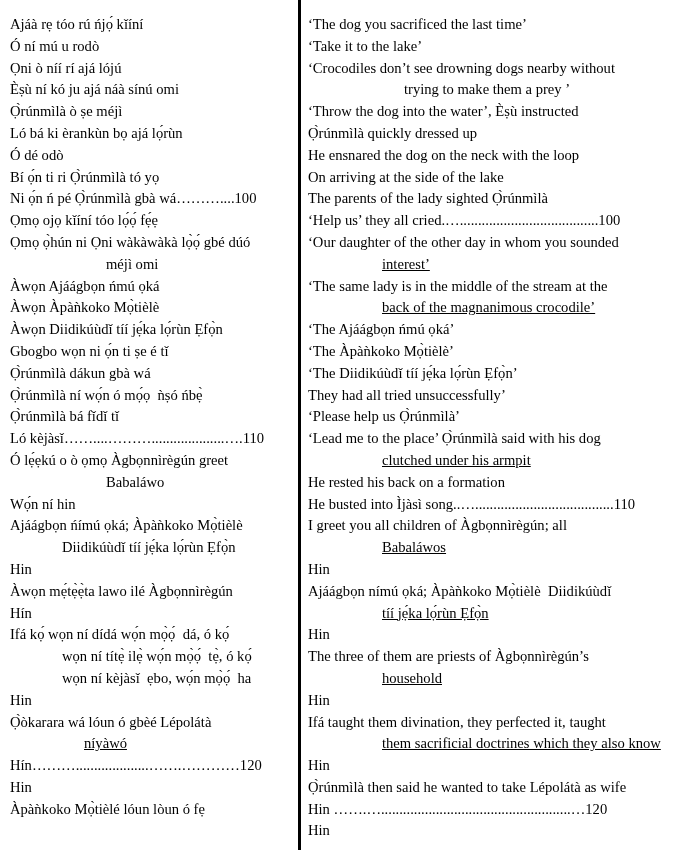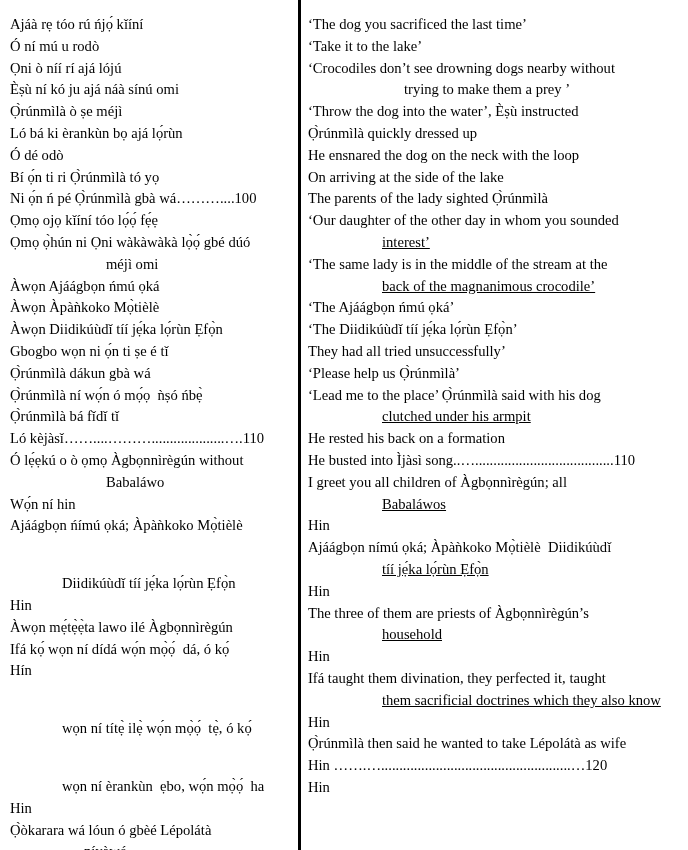--- a/index.html
+++ b/index.html
@@ -50,21 +50,20 @@
   .line {
     font-size: 14.6px;
     line-height: 21.8px;
     white-space: pre-wrap;
     word-spacing: 0px;
   }
   
   .line.indent {
     text-indent: 0;
     padding-left: 52px;
-    margin-top: 36px;
   }
   .line.indent-wide {
     padding-left: 74px;
     text-decoration: underline;
   }
   .line.center-ish {
     padding-left: 96px;
   }
 </style>
 </head>
@@ -88,54 +87,56 @@
       <div class="line">Ọmọ ọ̀hún ni Ọni wàkàwàkà lọ̀ọ́ gbé dúó</div>
       <div class="line center-ish">méjì omi</div>
       <div class="line">Àwọn Ajáágbọn ńmú ọká</div>
       <div class="line">Àwọn Àpàǹkoko Mọ̀tièlè</div>
       <div class="line">Àwọn Diidikúùdǐ tíí jẹ́ka lọ́rùn Ẹfọ̀n</div>
       <div class="line">Gbogbo wọn ni ọ́n ti ṣe é tǐ</div>
       <div class="line">Ọ̀rúnmìlà dákun gbà wá</div>
       <div class="line">Ọ̀rúnmìlà ní wọ́n ó mọ́ọ  ǹṣó ńbẹ̀</div>
       <div class="line">Ọ̀rúnmìlà bá fǐdǐ tǐ</div>
       <div class="line">Ló kèjàsǐ……....………....................….110</div>
-      <div class="line">Ó lẹ́ẹkú o ò ọmọ Àgbọnnìrègún without</div>
+      <div class="line">Ó lẹ́ẹkú o ò ọmọ Àgbọnnìrègún greet</div>
       <div class="line center-ish">Babaláwo</div>
       <div class="line">Wọ́n ní hin</div>
       <div class="line">Ajáágbọn ńímú ọká; Àpàǹkoko Mọ̀tièlè</div>
       <div class="line indent">Diidikúùdǐ tíí jẹ́ka lọ́rùn Ẹfọ̀n</div>
       <div class="line">Hin</div>
       <div class="line">Àwọn mẹ́tẹ̀ẹ̀ta lawo ilé Àgbọnnìrègún</div>
+      <div class="line">Hín</div>
       <div class="line">Ifá kọ́ wọn ní dídá wọ́n mọ̀ọ́  dá, ó kọ́</div>
-      <div class="line">Hín</div>
       <div class="line indent">wọn ní títẹ̀ ilẹ̀ wọ́n mọ̀ọ́  tẹ̀, ó kọ́</div>
-      <div class="line indent">wọn ní èrankùn  ẹbo, wọ́n mọ̀ọ́  ha</div>
+      <div class="line indent">wọn ní kèjàsǐ  ẹbo, wọ́n mọ̀ọ́  ha</div>
       <div class="line">Hin</div>
       <div class="line">Ọ̀òkarara wá lóun ó gbèé Lépolátà</div>
       <div class="line indent-wide">níyàwó</div>
       <div class="line">Hín………....................…….…………120</div>
       <div class="line">Hin</div>
       <div class="line">Àpàǹkoko Mọ̀tièlé lóun lòun ó fẹ</div>
     </div>
 
   <div class="col col-english" id="english-col">
       <div class="line">‘The dog you sacrificed the last time’</div>
       <div class="line">‘Take it to the lake’</div>
       <div class="line">‘Crocodiles don’t see drowning dogs nearby without</div>
       <div class="line center-ish">trying to make them a prey ’</div>
       <div class="line">‘Throw the dog into the water’, Èṣù instructed</div>
       <div class="line">Ọ̀rúnmìlà quickly dressed up</div>
       <div class="line">He ensnared the dog on the neck with the loop</div>
       <div class="line">On arriving at the side of the lake</div>
       <div class="line">The parents of the lady sighted Ọ̀rúnmìlà</div>
+      <div class="line">‘Help us’ they all cried.…......................................100</div>
       <div class="line">‘Our daughter of the other day in whom you sounded</div>
       <div class="line indent-wide">interest’</div>
       <div class="line">‘The same lady is in the middle of the stream at the</div>
       <div class="line indent-wide">back of the magnanimous crocodile’</div>
       <div class="line">‘The Ajáágbọn ńmú ọká’</div>
+      <div class="line">‘The Àpàǹkoko Mọ̀tièlè’</div>
       <div class="line">‘The Diidikúùdǐ tíí jẹ́ka lọ́rùn Ẹfọ̀n’</div>
       <div class="line">They had all tried unsuccessfully’</div>
       <div class="line">‘Please help us Ọ̀rúnmìlà’</div>
       <div class="line">‘Lead me to the place’ Ọ̀rúnmìlà said with his dog</div>
       <div class="line indent-wide">clutched under his armpit</div>
       <div class="line">He rested his back on a formation</div>
       <div class="line">He busted into Ìjàsì song..…......................................110</div>
       <div class="line">I greet you all children of Àgbọnnìrègún; all</div>
       <div class="line indent-wide">Babaláwos</div>
       <div class="line">Hin</div>

